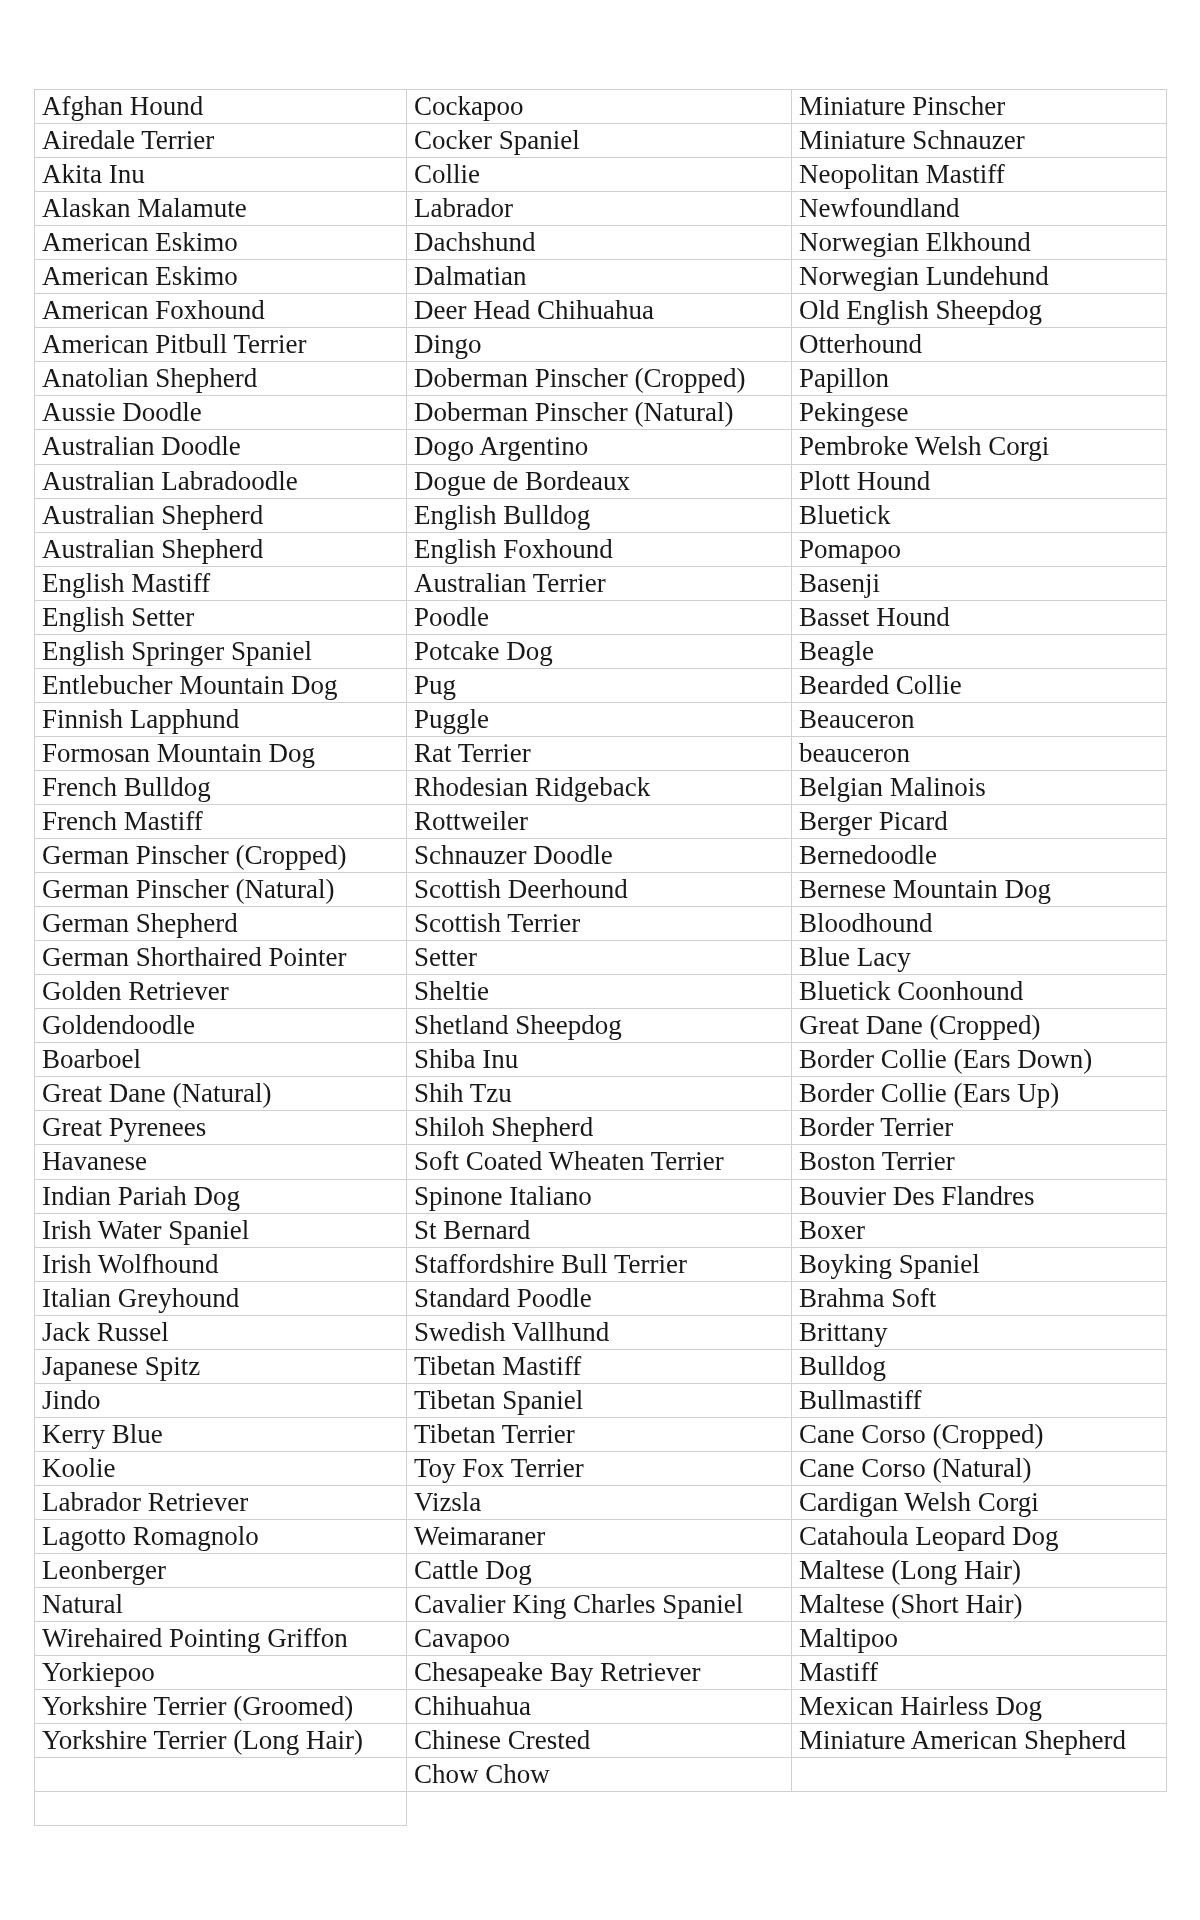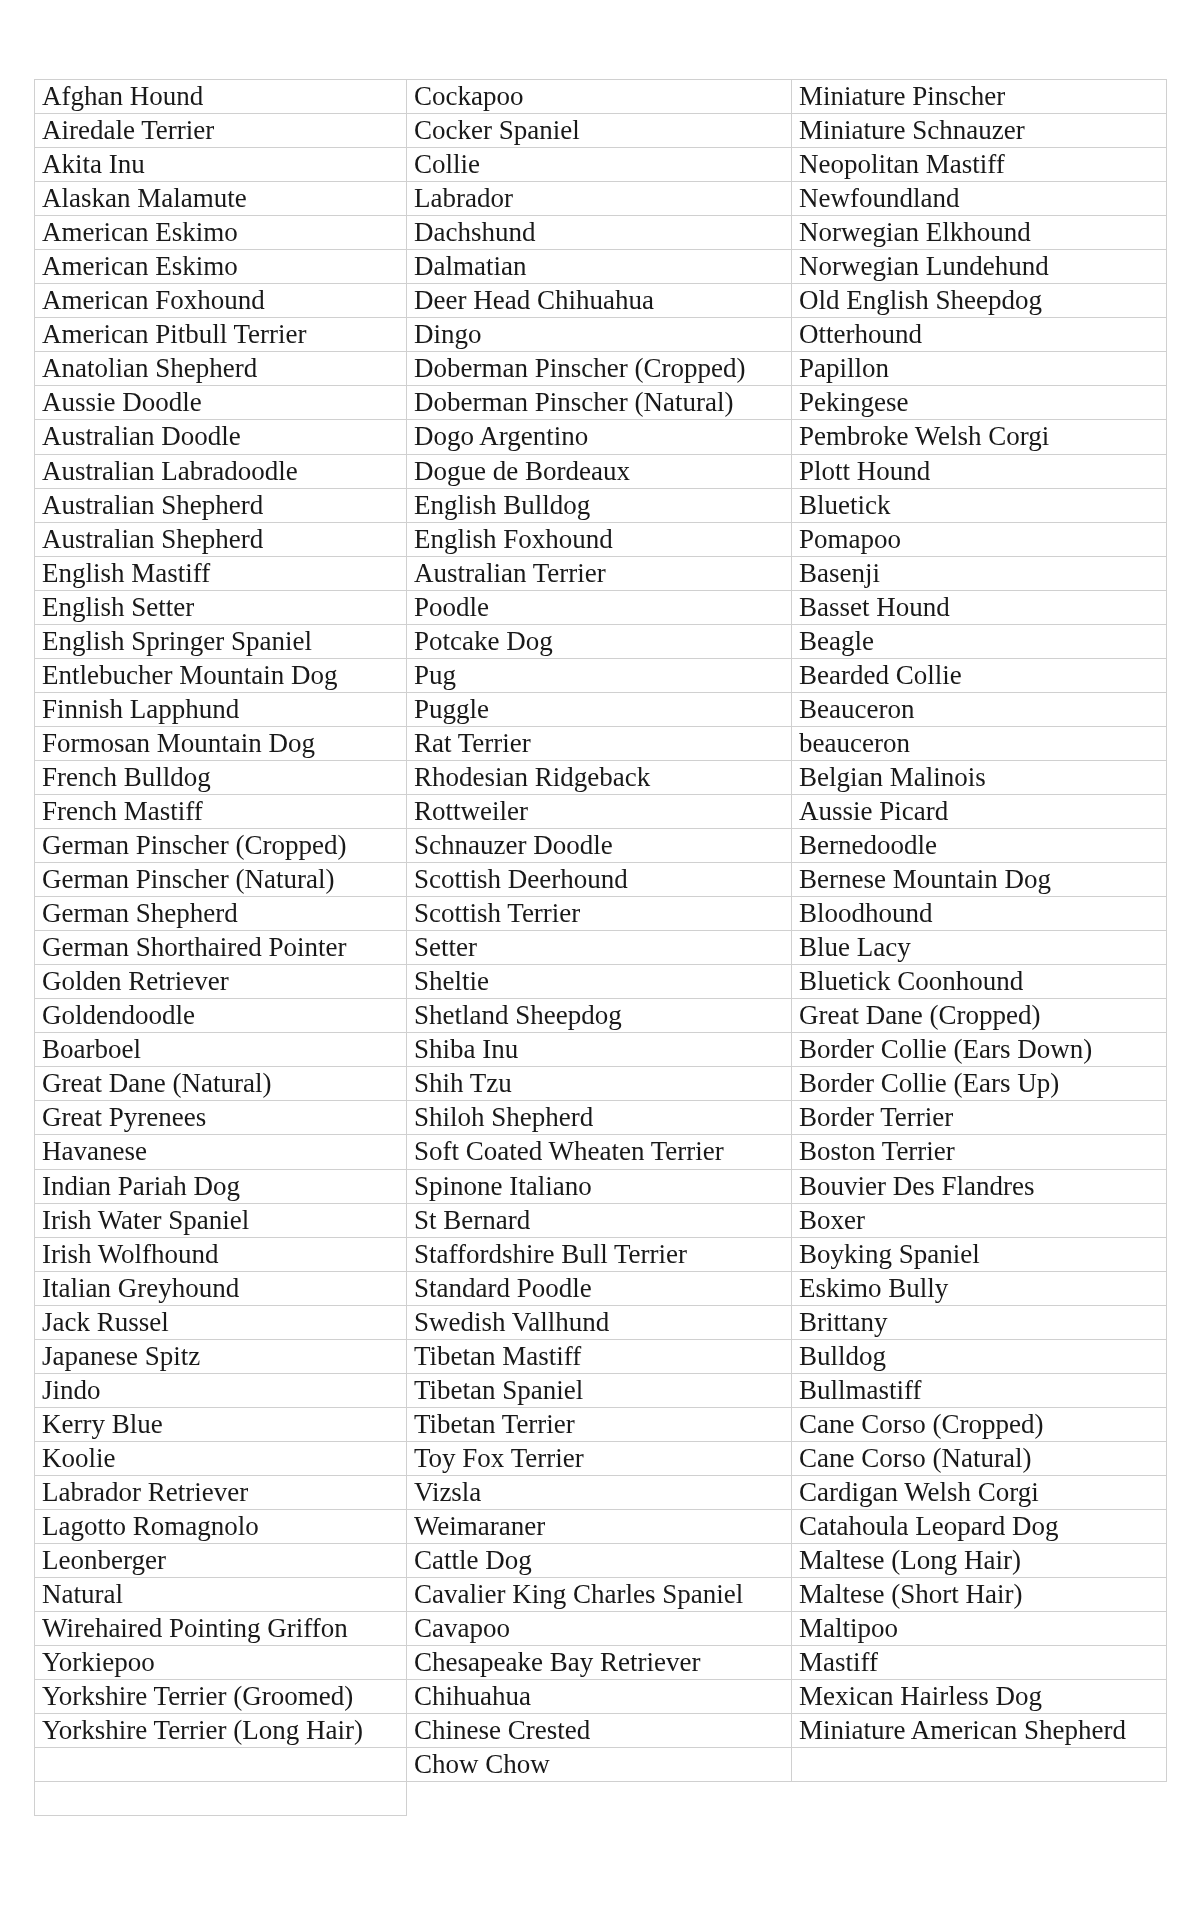--- a/index.html
+++ b/index.html
@@ -10,21 +10,21 @@
   .page {
     position: relative;
     width: 1200px;
     height: 1920px;
     background: #ffffff;
     overflow: hidden;
   }
   .breed-table {
     position: absolute;
     left: 34px;
-    top: 79px;
+    top: 89px;
     display: grid;
     grid-template-columns: 372px 385px 375px;
     grid-auto-rows: 34.06px;
     border-top: 1px solid #d0d0d0;
     border-left: 1px solid #d0d0d0;
     box-sizing: border-box;
   }
   .cell {
     box-sizing: border-box;
     border-right: 1px solid #d0d0d0;
@@ -101,21 +101,21 @@
       <div class="cell">Puggle</div>
       <div class="cell">Beauceron</div>
       <div class="cell">Formosan Mountain Dog</div>
       <div class="cell">Rat Terrier</div>
       <div class="cell">beauceron</div>
       <div class="cell">French Bulldog</div>
       <div class="cell">Rhodesian Ridgeback</div>
       <div class="cell">Belgian Malinois</div>
       <div class="cell">French Mastiff</div>
       <div class="cell">Rottweiler</div>
-      <div class="cell">Aussie Picard</div>
+      <div class="cell">Berger Picard</div>
       <div class="cell">German Pinscher (Cropped)</div>
       <div class="cell">Schnauzer Doodle</div>
       <div class="cell">Bernedoodle</div>
       <div class="cell">German Pinscher (Natural)</div>
       <div class="cell">Scottish Deerhound</div>
       <div class="cell">Bernese Mountain Dog</div>
       <div class="cell">German Shepherd</div>
       <div class="cell">Scottish Terrier</div>
       <div class="cell">Bloodhound</div>
       <div class="cell">German Shorthaired Pointer</div>
@@ -143,21 +143,21 @@
       <div class="cell">Spinone Italiano</div>
       <div class="cell">Bouvier Des Flandres</div>
       <div class="cell">Irish Water Spaniel</div>
       <div class="cell">St Bernard</div>
       <div class="cell">Boxer</div>
       <div class="cell">Irish Wolfhound</div>
       <div class="cell">Staffordshire Bull Terrier</div>
       <div class="cell">Boyking Spaniel</div>
       <div class="cell">Italian Greyhound</div>
       <div class="cell">Standard Poodle</div>
-      <div class="cell">Eskimo Bully</div>
+      <div class="cell">Brahma Soft</div>
       <div class="cell">Jack Russel</div>
       <div class="cell">Swedish Vallhund</div>
       <div class="cell">Brittany</div>
       <div class="cell">Japanese Spitz</div>
       <div class="cell">Tibetan Mastiff</div>
       <div class="cell">Bulldog</div>
       <div class="cell">Jindo</div>
       <div class="cell">Tibetan Spaniel</div>
       <div class="cell">Bullmastiff</div>
       <div class="cell">Kerry Blue</div>

